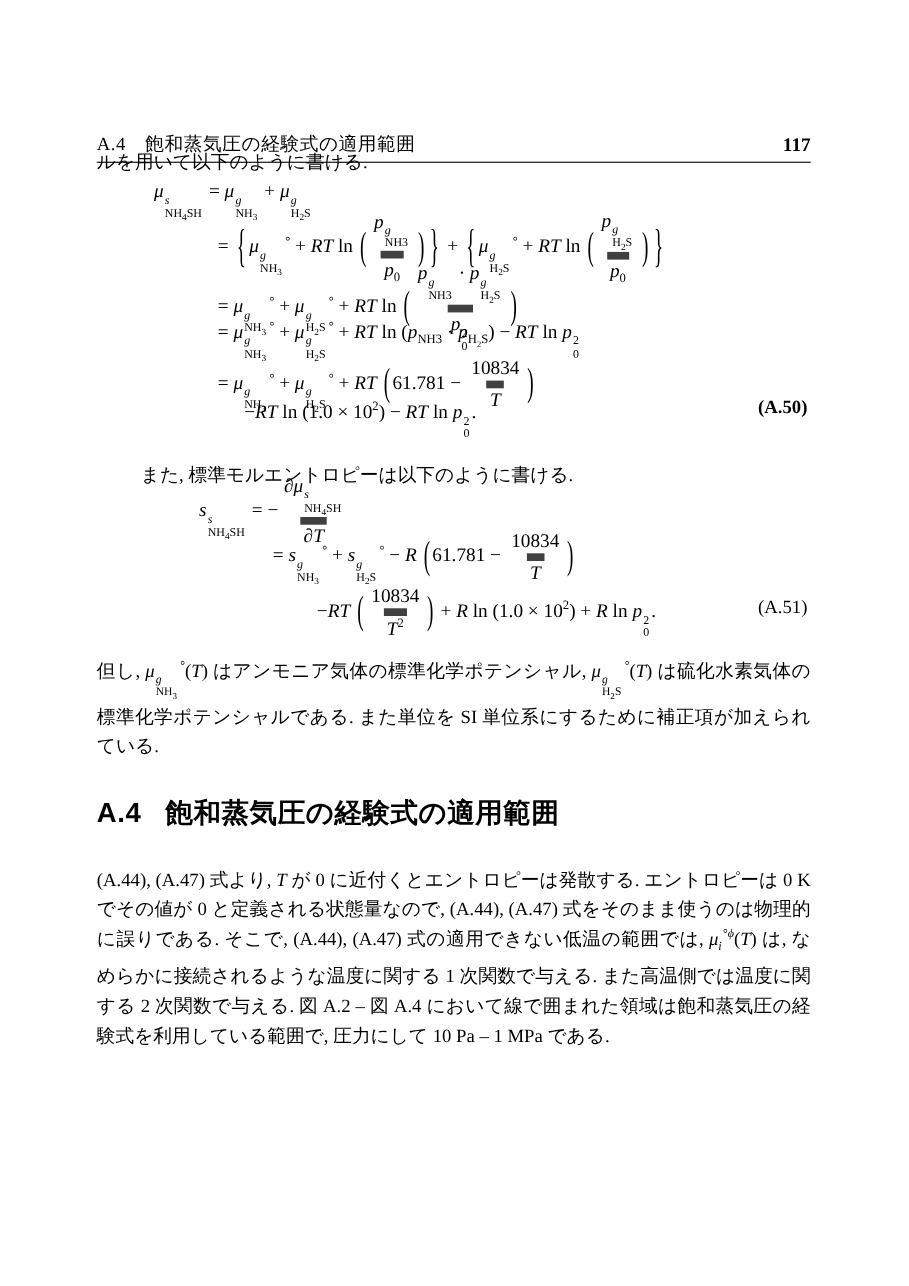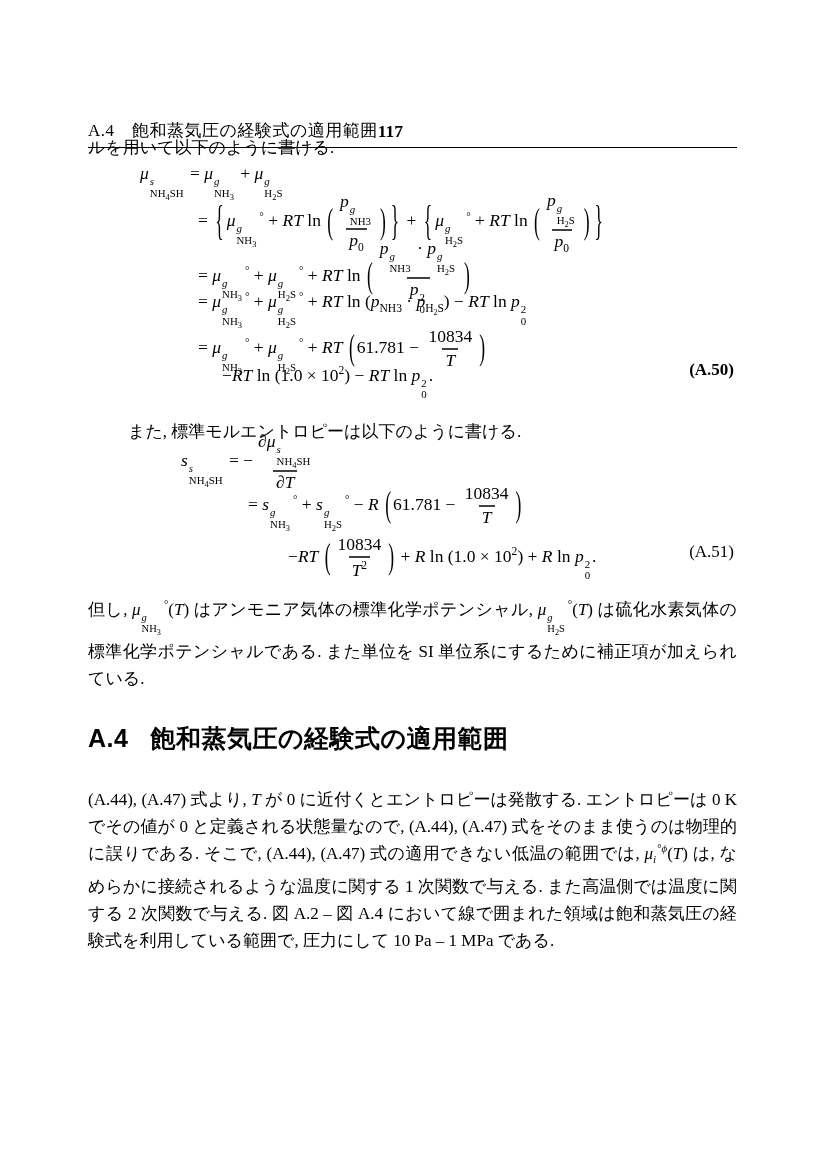--- a/index.html
+++ b/index.html
@@ -8,21 +8,21 @@
     font-family:"Liberation Serif","DejaVu Serif",serif;
     position:relative;overflow:hidden;
     -webkit-font-smoothing:antialiased;
   }
   .page{position:absolute;inset:0;}
 
   
   .running-head{
     position:absolute;left:88px;top:76px;width:649px;
     border-bottom:1.5px solid #000;padding-bottom:5px;
-    display:flex;justify-content:flex-start;align-items:flex-end;
+    display:flex;justify-content:space-between;align-items:flex-end;
     font-size:17px;
   }
   .running-title{letter-spacing:0.5px;}
   .pagenum{font-weight:bold;font-size:17.5px;margin-top:45px;}
 
   
   .para{
     position:absolute;left:88px;width:649px;
     font-size:17px;line-height:27px;text-align:justify;
   }
@@ -71,21 +71,21 @@
   .ss .t,.ss .b{display:block;white-space:nowrap;}
   .ss sub{font-size:78%;}
   
   .dg{font-size:64%;vertical-align:0.6em;line-height:0;margin-left:1px;}
   
   .fr{
     display:inline-flex;flex-direction:column;align-items:center;
     vertical-align:middle;line-height:1.25;text-align:center;margin:0 2px;
   }
   .fr .nu,.fr .de{display:block;padding:0 3px;}
-  .fr .de{border-top:2px solid #404040;}
+  .fr .de{border-top:7px solid #404040;}
   
   .bg2{display:inline-block;transform:scaleY(2.05);vertical-align:middle;line-height:1;margin:0 2px;position:relative;top:-1px;}
   .bg3{display:inline-block;transform:scaleY(2.4);vertical-align:middle;line-height:1;margin:0 3px;position:relative;top:-1px;}
 </style>
 </head>
 <body>
 
 <div class="page">
 
   <header class="running-head">

